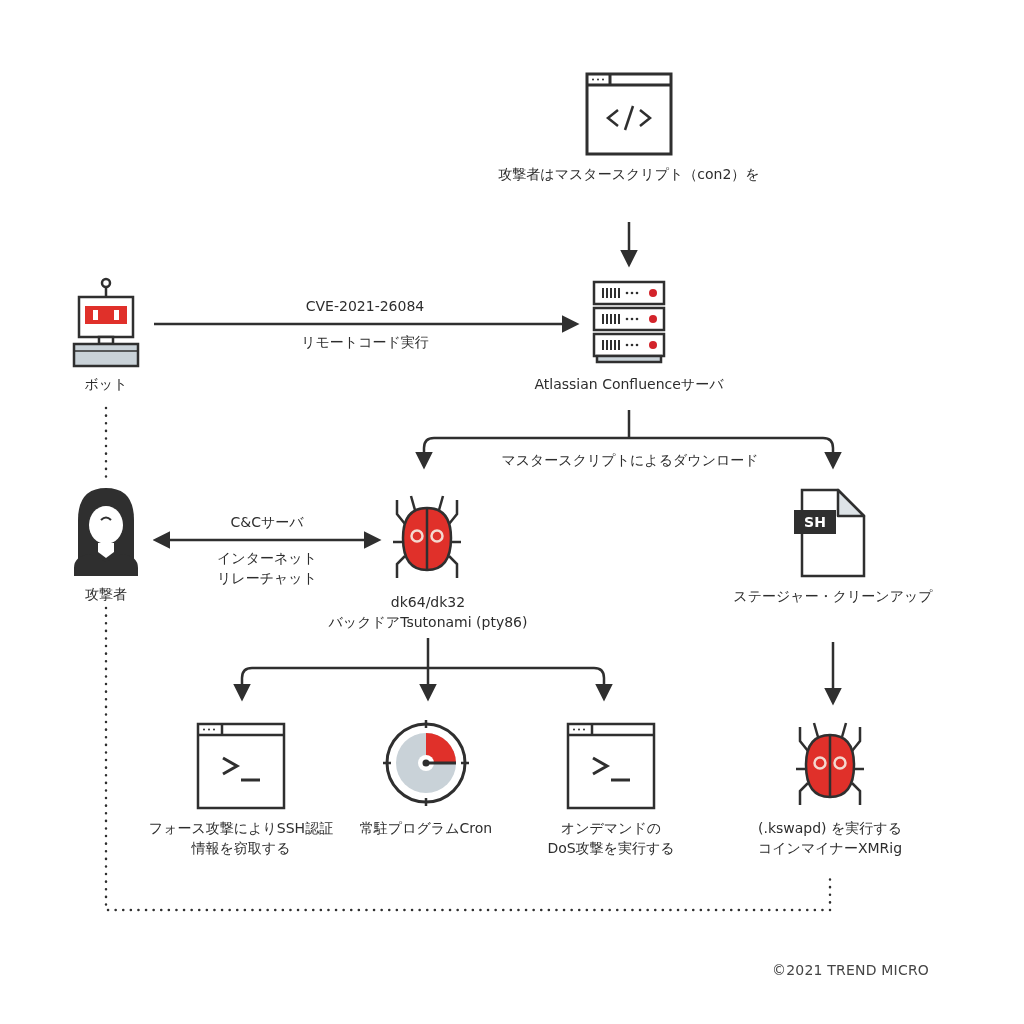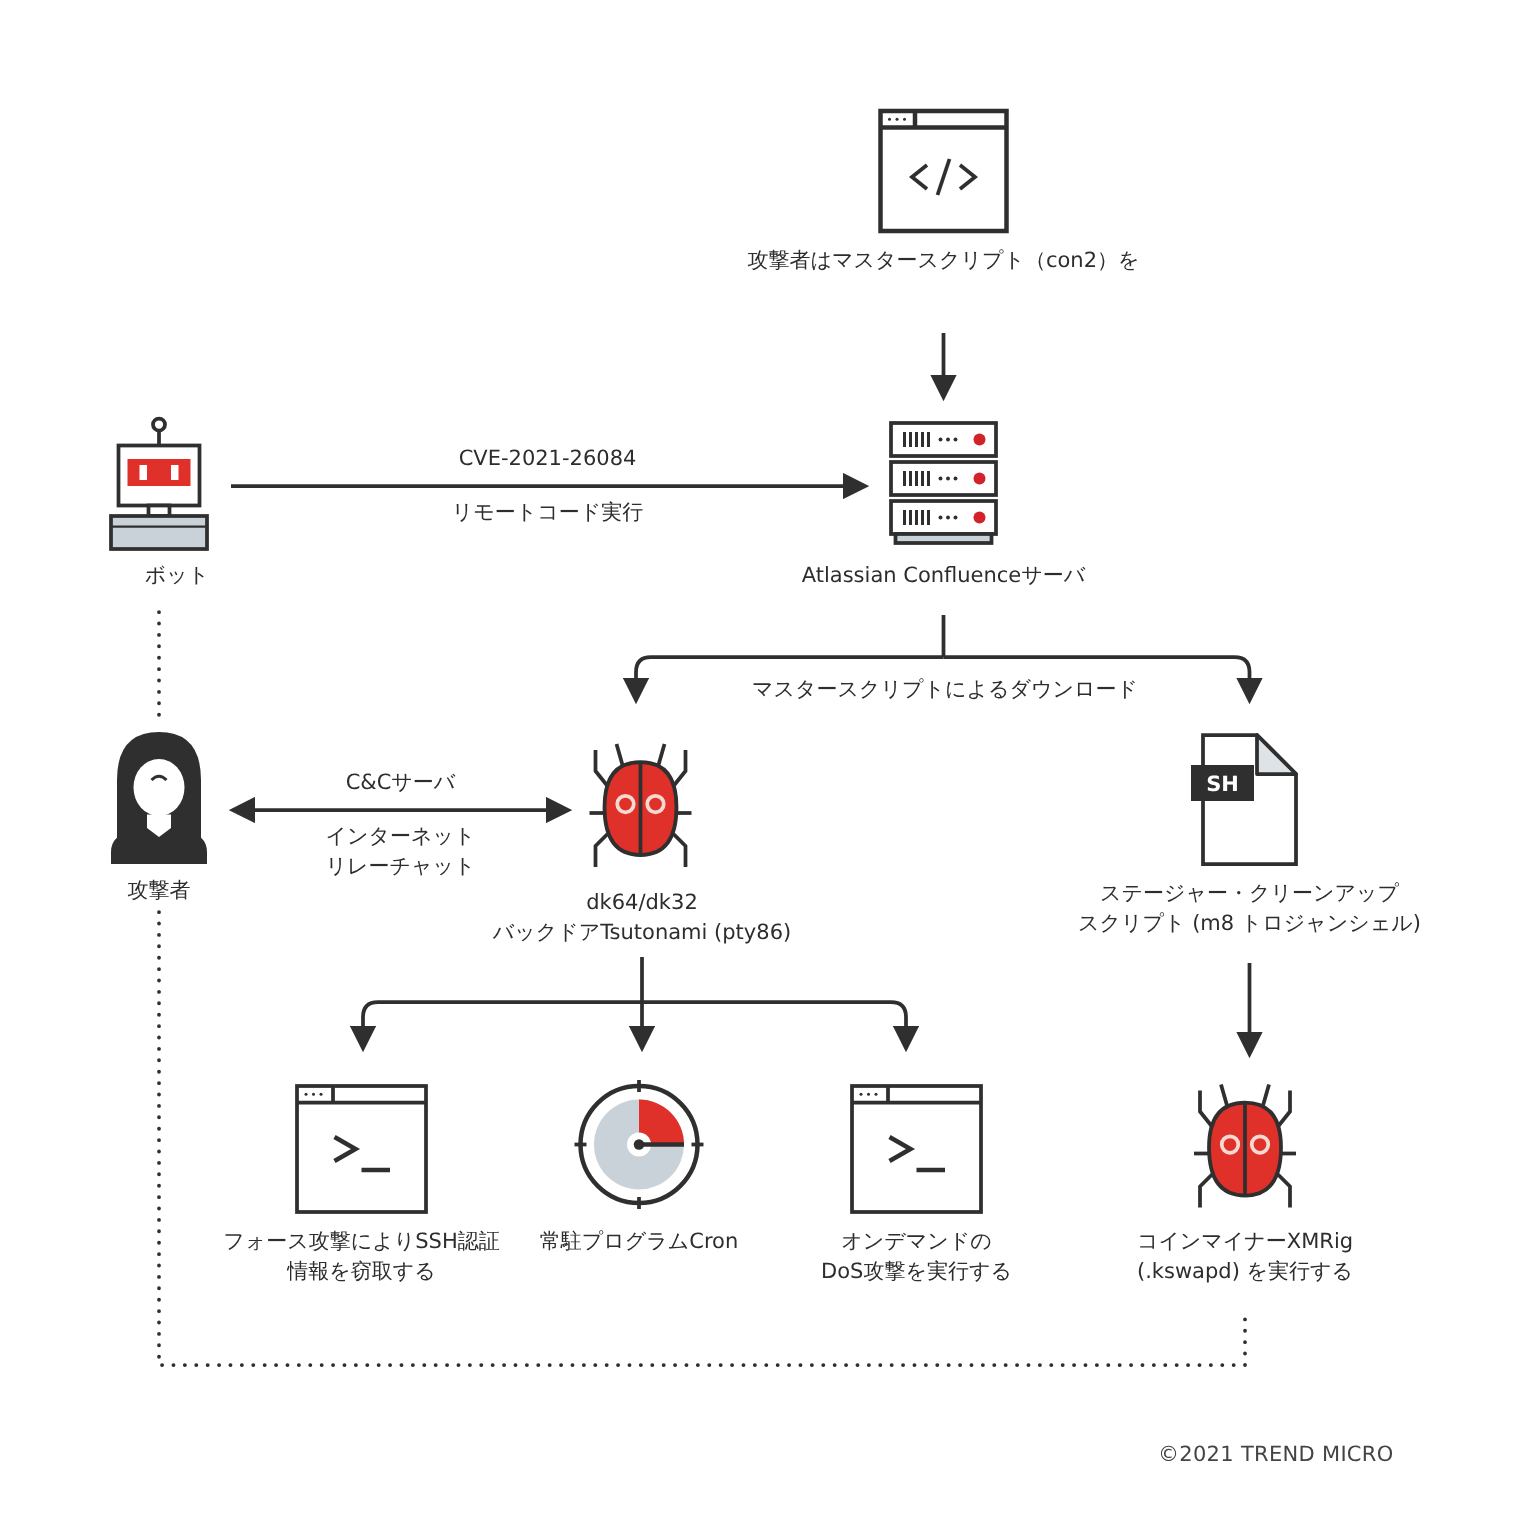--- a/index.html
+++ b/index.html
@@ -190,21 +190,21 @@
     <circle cx="10" cy="-2" r="5.5" fill="none" stroke="#f4d9d0" stroke-width="2.5"></circle>
   </g>
 
   <path d="M106,608 V910 H830 V872" fill="none" stroke="#2f2f2f" stroke-width="2.5" stroke-dasharray="0.1 7.5" stroke-linecap="round"></path>
 </svg>
 
 <div class="lbl" style="left:429px; top:164px; width:400px;">
   <div>攻撃者はマスタースクリプト（con2）を</div>
 </div>
 
-<div class="lbl" style="left:68px; top:374px; width:100px;">ボット</div>
+<div class="lbl" style="left:56px; top:374px; width:100px;">ボット</div>
 
 <div class="lbl" style="left:200px; top:296px; width:330px;">CVE-2021-26084</div>
 <div class="lbl" style="left:200px; top:332px; width:330px;">リモートコード実行</div>
 
 <div class="lbl" style="left:479px; top:374px; width:300px;">Atlassian Confluenceサーバ</div>
 
 <div class="lbl" style="left:440px; top:450px; width:380px;">マスタースクリプトによるダウンロード</div>
 
 <div class="lbl" style="left:56px; top:584px; width:100px;">攻撃者</div>
 
@@ -214,33 +214,32 @@
   <div>リレーチャット</div>
 </div>
 
 <div class="lbl" style="left:278px; top:592px; width:300px;">
   <div>dk64/dk32</div>
   <div>バックドアTsutonami (pty86)</div>
 </div>
 
 <div class="lbl" style="left:683px; top:586px; width:300px;">
   <div>ステージャー・クリーンアップ</div>
-  <div>スクリプト (m8 トロジャンシェル)</div>
 </div>
 
 <div class="lbl" style="left:121px; top:818px; width:240px;">
   <div>フォース攻撃によりSSH認証</div>
   <div>情報を窃取する</div>
 </div>
 
 <div class="lbl" style="left:336px; top:818px; width:180px;">常駐プログラムCron</div>
 
 <div class="lbl" style="left:511px; top:818px; width:200px;">
   <div>オンデマンドの</div>
   <div>DoS攻撃を実行する</div>
 </div>
 
 <div class="lbl" style="left:720px; top:818px; width:220px;">
+  <div>(.kswapd) を実行する</div>
   <div>コインマイナーXMRig</div>
-  <div>(.kswapd) を実行する</div>
 </div>
 
 <div class="copyright">©2021 TREND MICRO</div>
 
 </body></html>

